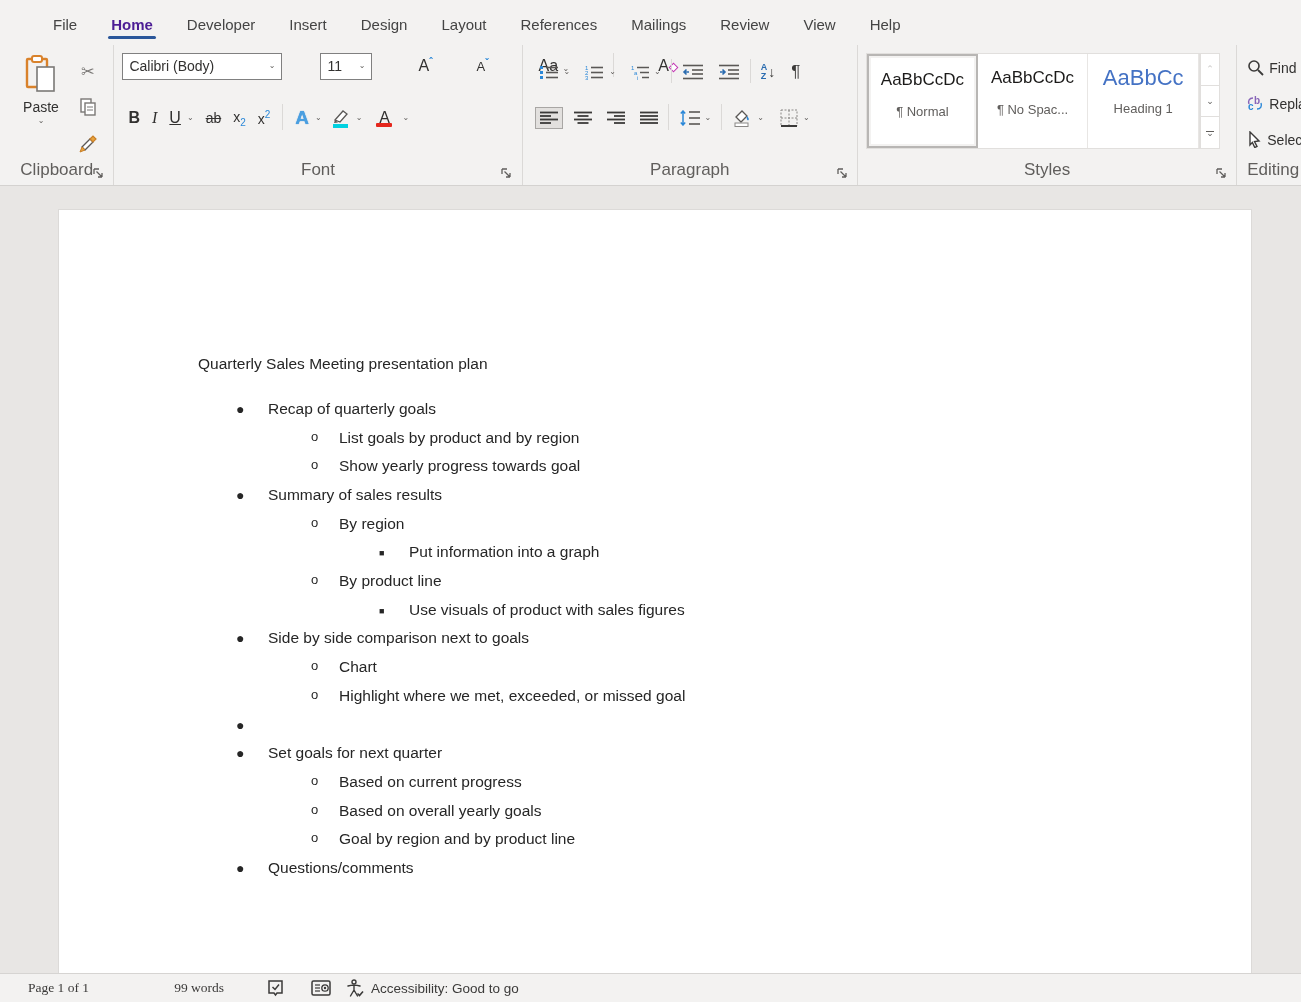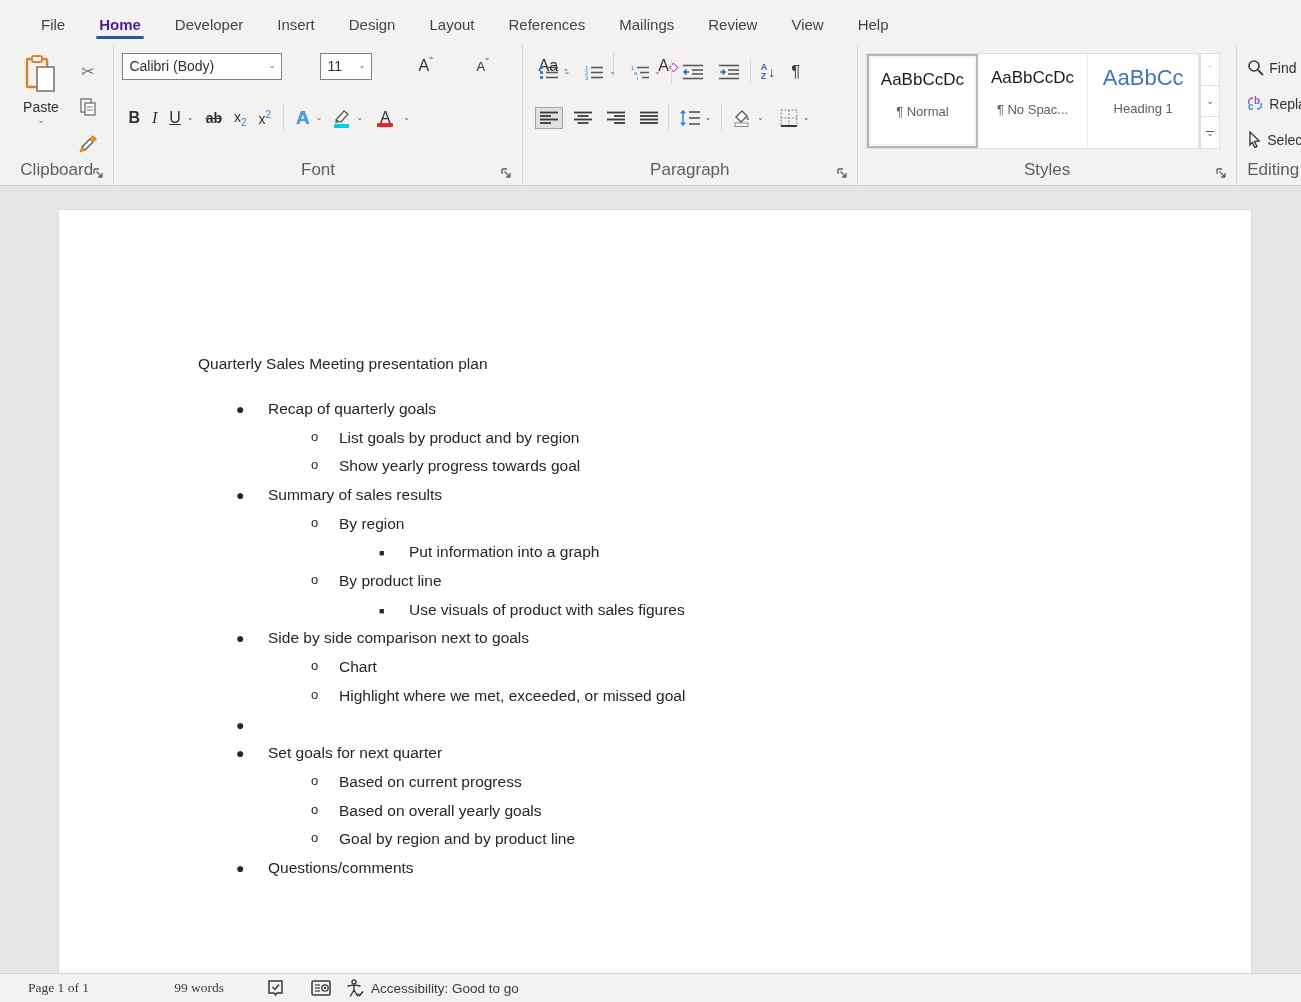--- a/index.html
+++ b/index.html
@@ -2,21 +2,21 @@
 <html><head>
 <meta charset="utf-8">
 <style>
   * { margin:0; padding:0; box-sizing:border-box; }
   html,body { width:1301px; height:1002px; overflow:hidden;
     font-family:"Liberation Sans","DejaVu Sans",sans-serif;
     background:#e8e6e4; color:#323130; }
 
   
   .menubar { height:45px; background:#f3f2f1; display:flex; align-items:flex-end;
-    padding-left:24px; gap:0; }
+    padding-left:36px; gap:0; }
   .tab { font-size:15px; color:#444; padding:10px 17px 12px; cursor:default; white-space:nowrap; }
   .tab.active { color:#4c1d95; font-weight:bold; position:relative; }
   .tab.active::after { content:""; position:absolute; left:14px; right:14px; bottom:6px;
     height:3px; background:#2b579a; border-radius:2px; }
 
   
   .ribbon { height:141px; background:#f3f2f1; display:flex; position:relative;
     border-bottom:1px solid #d4d2d0; }
   .group { position:relative; height:100%; border-right:1px solid #dbd9d7; }
   .group-label { position:absolute; bottom:5px; left:0; right:0; text-align:center;
@@ -180,21 +180,21 @@
       <span class="fbtn" style="font-size:13px;"><span>A</span><sup class="accent-caret">ˇ</sup></span>
       <span class="fbtn" style="margin-left:6px;"><span>Aa</span> <span class="chev">⌄</span></span>
       <div class="divv" style="height:24px;"></div>
       <span class="fbtn"><span>A</span><span style="display:inline-block;width:7px;height:7px;background:#fff;border:1.5px solid #c239b3;transform:rotate(45deg);margin-left:1px;"></span></span>
     </div>
     <div class="frow2">
       <span class="fbtn" style="font-weight:bold;">B</span>
       <span class="fbtn" style="font-style:italic;font-family:'Liberation Serif',serif;">I</span>
       <span class="fbtn ubar">U</span>
       <span class="chev" style="margin:0 6px 0 0;">⌄</span>
-      <span class="fbtn strike" style="font-size:14px;font-weight:bold;">ab</span>
+      <span class="fbtn strike" style="font-size:14px;">ab</span>
       <span class="fbtn" style="font-size:14px;"><span>x</span><sub class="blue">2</sub></span>
       <span class="fbtn" style="font-size:14px;"><span>x</span><sup class="blue">2</sup></span>
       <div class="divv" style="height:26px;"></div>
       <span class="fbtn" style="color:#4a9fe0;font-size:19px;font-weight:bold;text-shadow:0 0 1px #2b88d8;"><span>A</span></span>
       <span class="chev" style="margin-right:8px;">⌄</span>
       <span style="cursor:pointer;">
         <span>
           <svg width="22" height="20" viewBox="0 0 22 20">
             <path d="M5 12 L13 3 L17 6 L10 14 Z" fill="#fff" stroke="#5a5856" stroke-width="1.3"></path>
             <path d="M5 12 L4 15 L8 14.5 Z" fill="#5a5856"></path>

